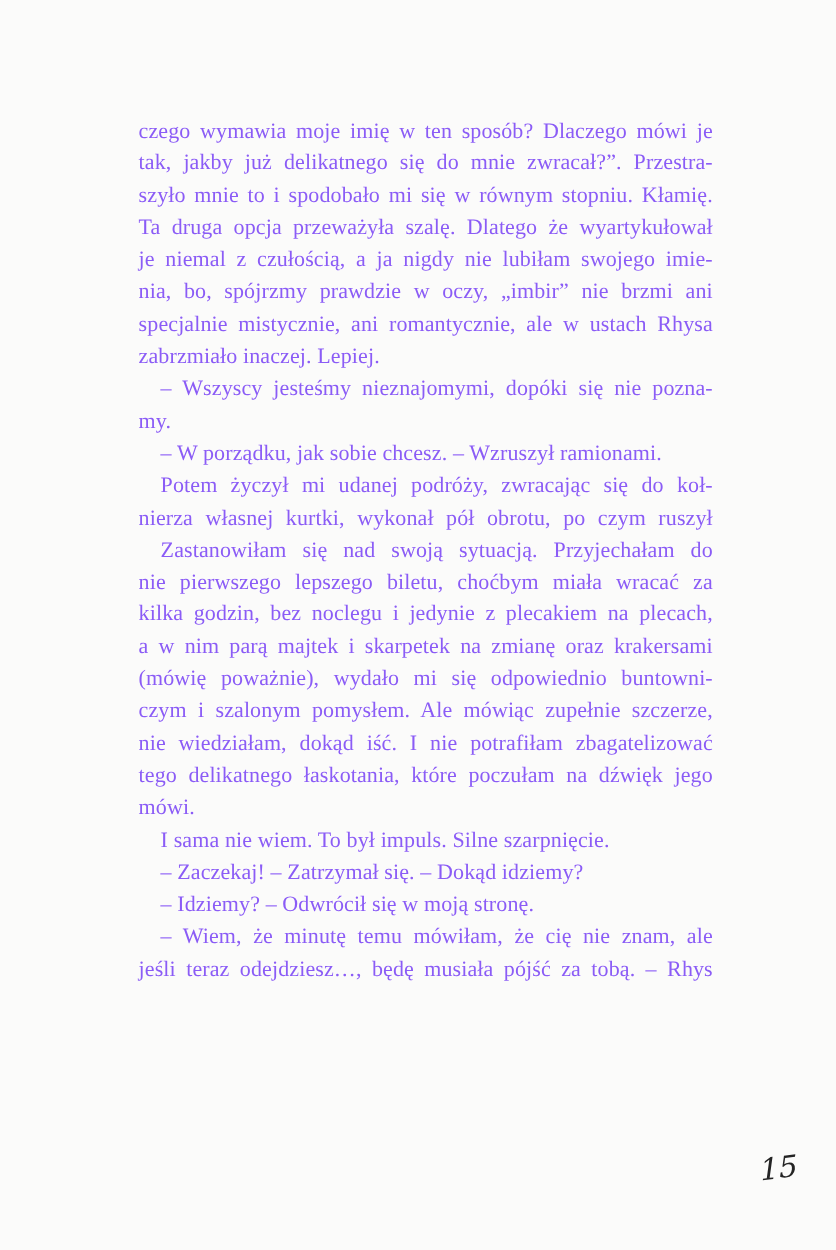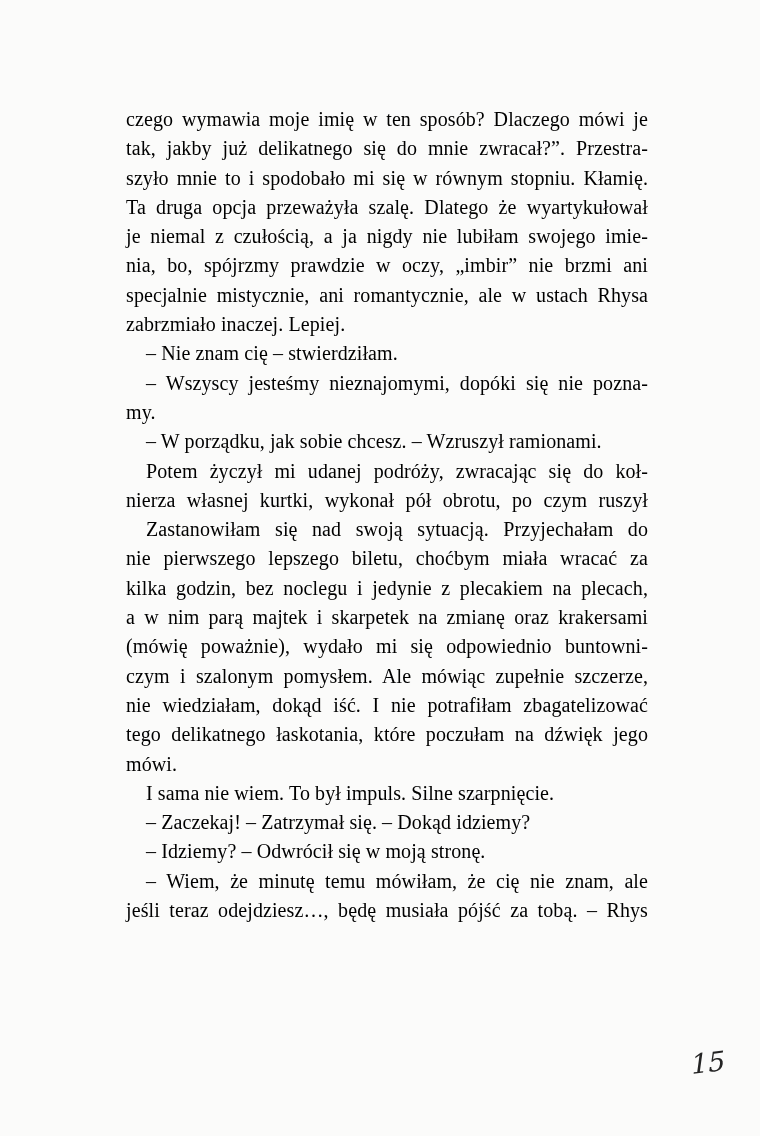--- a/index.html
+++ b/index.html
@@ -13,21 +13,21 @@
   .page {
     position: absolute;
     inset: 0;
     background: #fbfbfa;
   }
   .text-block {
     position: absolute;
     left: 126px;
     top: 105px;
     width: 522px;
-    color: #000000;
+    color: #8b5cf6;
     font-size: 20px;
     letter-spacing: 0.1px;
   }
   .paragraph { display: block; }
   .line {
     line-height: 29.3px;
     height: 29.3px;
     white-space: nowrap;
     text-align: justify;
     text-align-last: justify;
@@ -52,23 +52,20 @@
   <div class="text-block" id="text-block">
       <div class="paragraph">
         <div class="line">czego wymawia moje imię w ten sposób? Dlaczego mówi je</div>
         <div class="line">tak, jakby już delikatnego się do mnie zwracał?”. Przestra-</div>
         <div class="line">szyło mnie to i spodobało mi się w równym stopniu. Kłamię.</div>
         <div class="line">Ta druga opcja przeważyła szalę. Dlatego że wyartykułował</div>
         <div class="line">je niemal z czułością, a ja nigdy nie lubiłam swojego imie-</div>
         <div class="line">nia, bo, spójrzmy prawdzie w oczy, „imbir” nie brzmi ani</div>
         <div class="line">specjalnie mistycznie, ani romantycznie, ale w ustach Rhysa</div>
         <div class="line last">zabrzmiało inaczej. Lepiej.</div>
-      </div>
-      <div class="paragraph">
-        <div class="line indent last">– Nie znam cię – stwierdziłam.</div>
       </div>
       <div class="paragraph">
         <div class="line indent">– Wszyscy jesteśmy nieznajomymi, dopóki się nie pozna-</div>
         <div class="line last">my.</div>
       </div>
       <div class="paragraph">
         <div class="line indent last">– W porządku, jak sobie chcesz. – Wzruszył ramionami.</div>
       </div>
       <div class="paragraph">
         <div class="line indent">Potem życzył mi udanej podróży, zwracając się do koł-</div>

